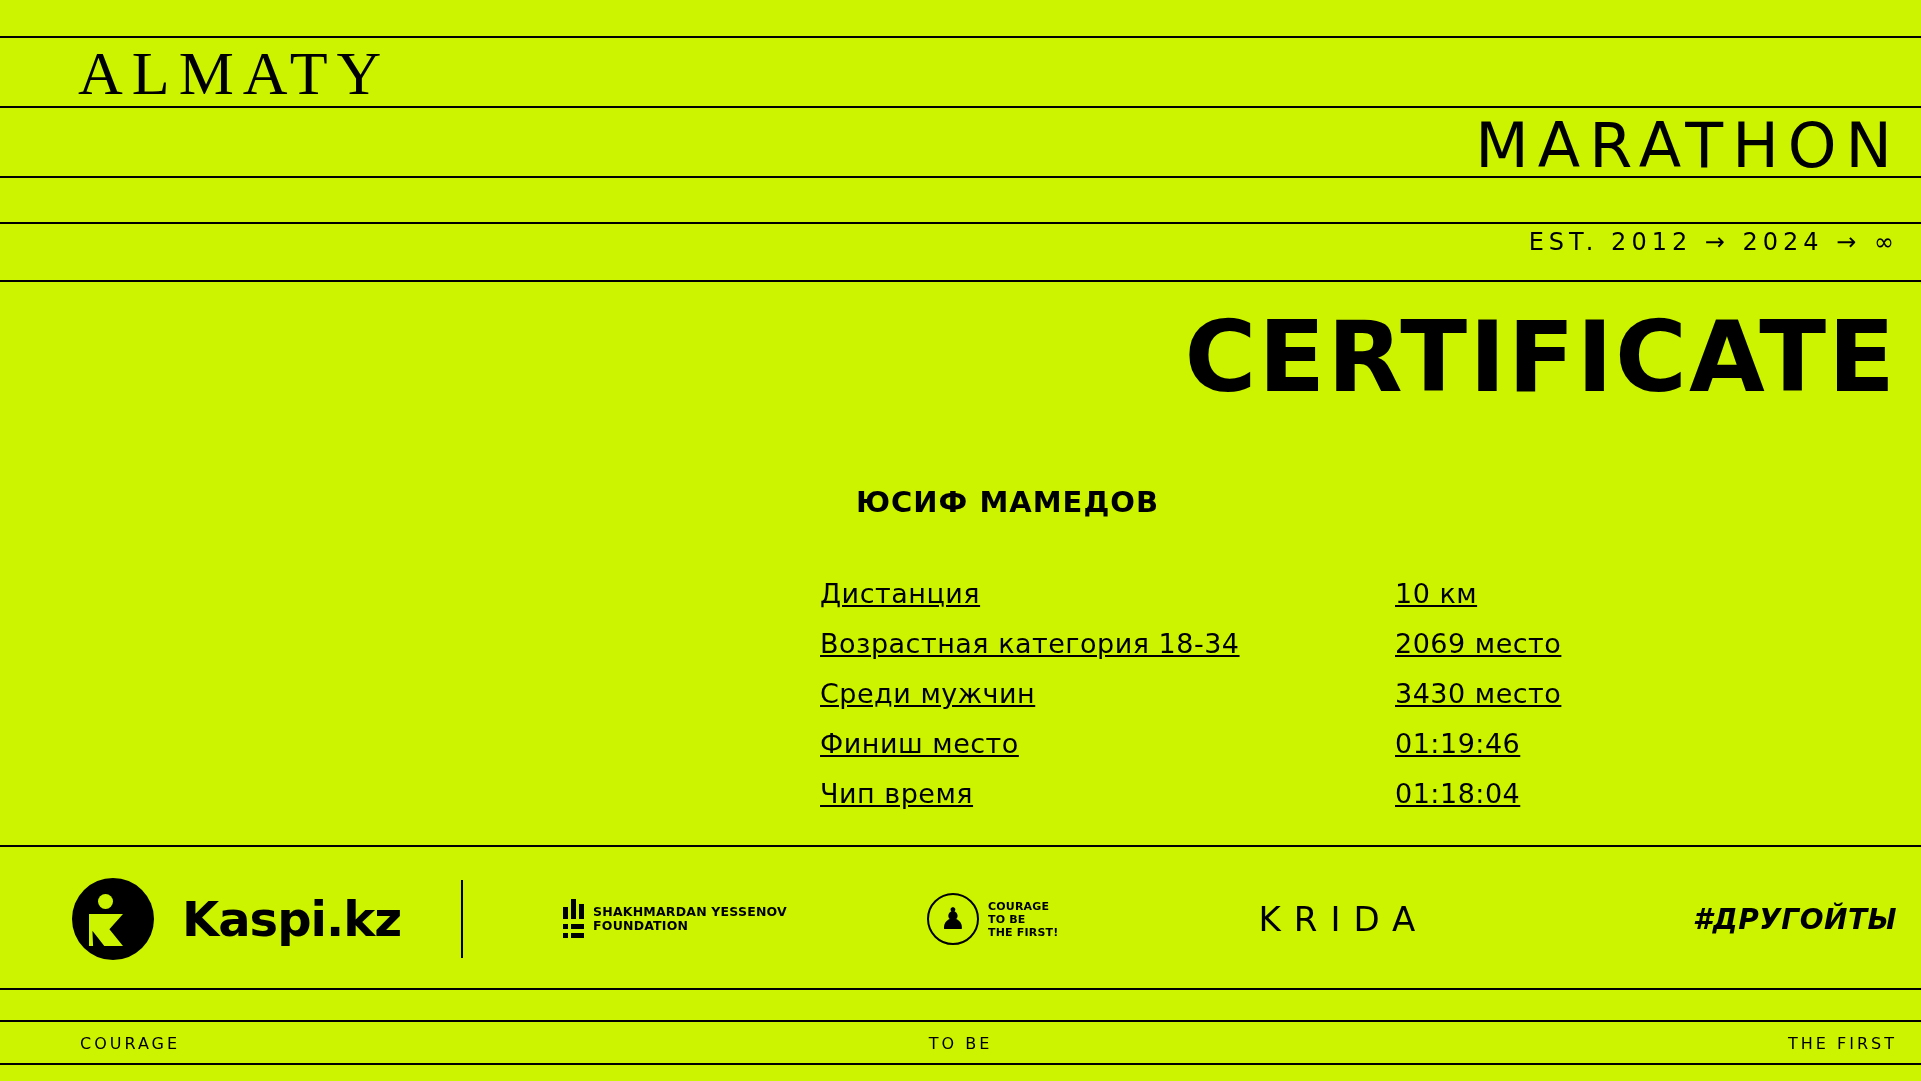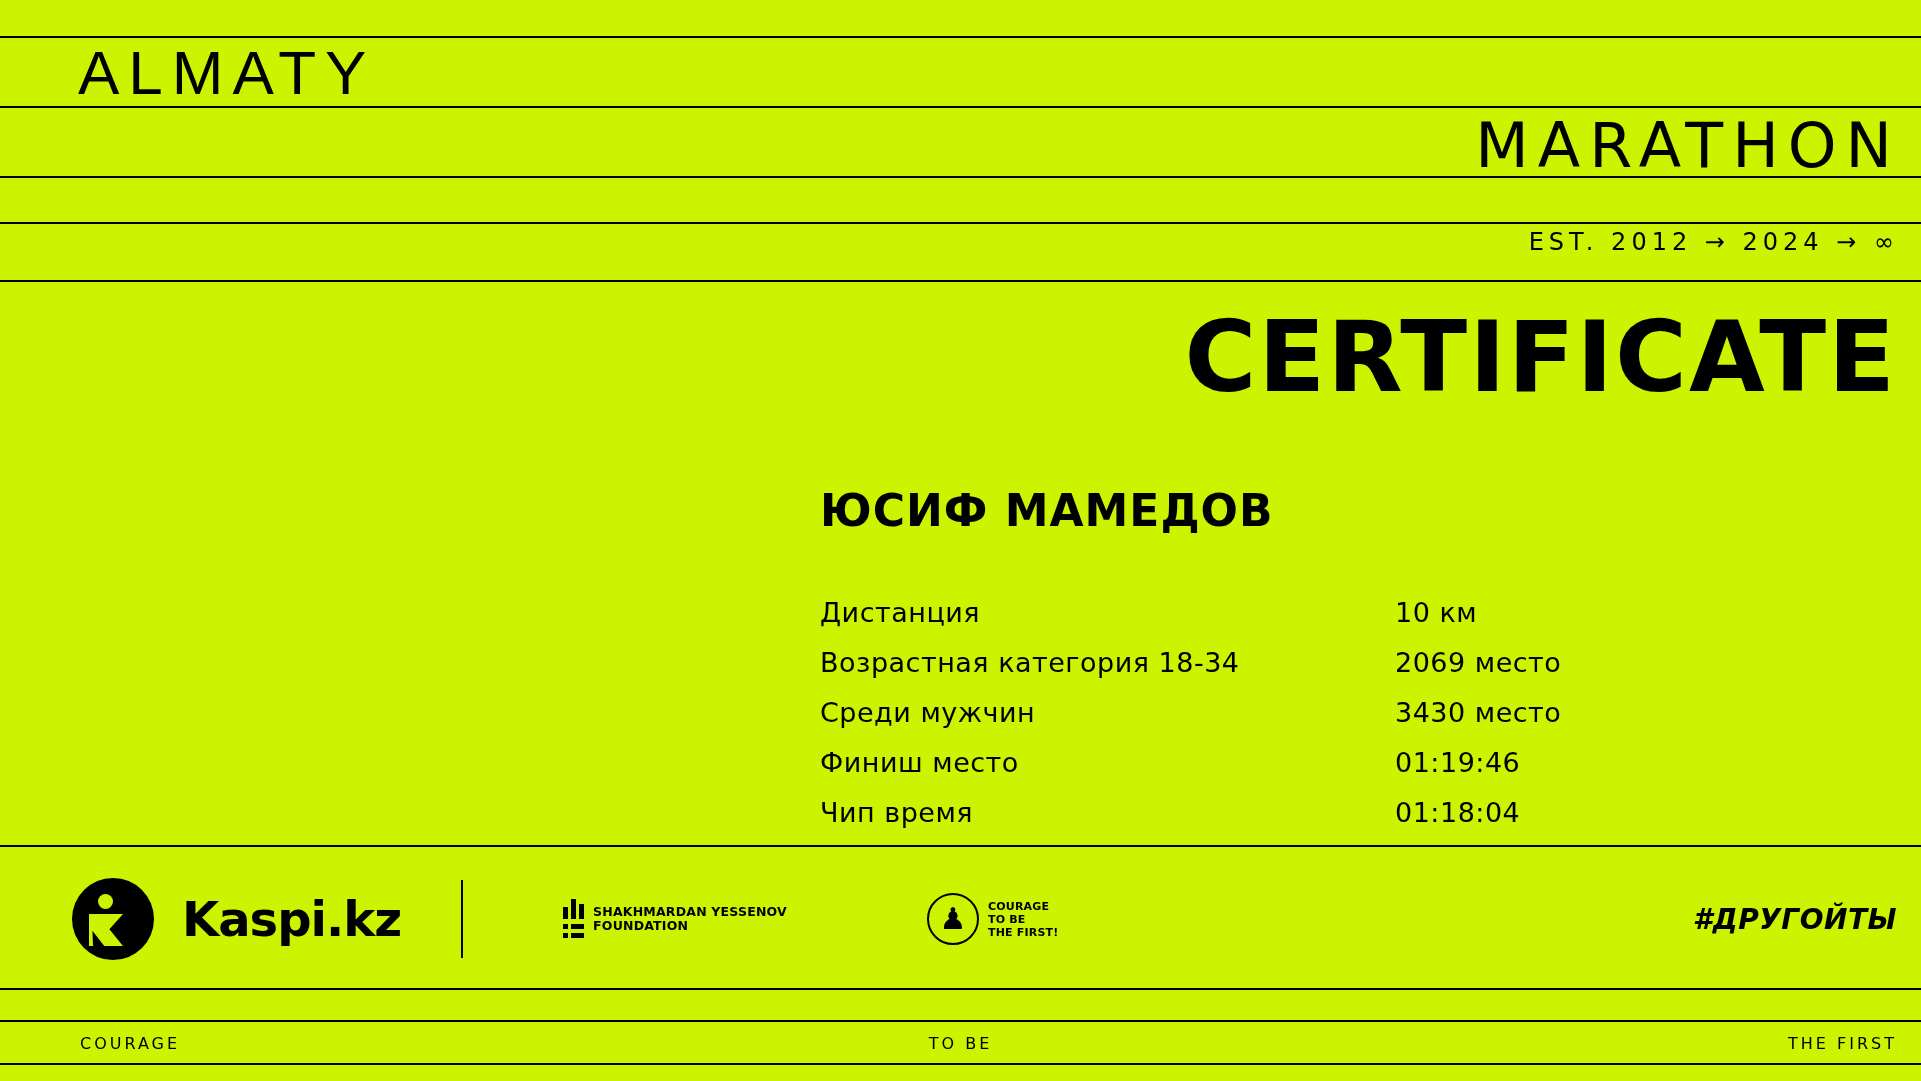--- a/index.html
+++ b/index.html
@@ -28,21 +28,21 @@
 
   
   .hdr-almaty {
     position: absolute;
     left: 78px;
     top: 42px;
     font-size: 62px;
     font-weight: 400;
     letter-spacing: 9px;
     line-height: 62px;
-    font-family: Liberation Sans, sans-serif;
+    font-family: Liberation Serif, serif;
     white-space: nowrap;
   }
   .hdr-marathon {
     position: absolute;
     right: 20px;
     top: 115px;
     font-size: 62px;
     font-weight: 400;
     letter-spacing: 9px;
     line-height: 62px;
@@ -70,43 +70,44 @@
     line-height: 98px;
     letter-spacing: 2px;
     font-weight: 700;
     font-family: "DejaVu Sans", sans-serif;
     white-space: nowrap;
   }
 
   
   .athlete {
     position: absolute;
-    left: 820px;
+    left: 856px;
     top: 485px;
-    font-size: 44px;
+    font-size: 29px;
     font-weight: bold;
     letter-spacing: 1px;
     font-family: "DejaVu Sans", sans-serif;
     white-space: nowrap;
   }
 
   
   .results {
     position: absolute;
     left: 820px;
     top: 578px;
     width: 800px;
   }
   .res-row {
     display: flex;
     height: 50px;
-    align-items: flex-end;
+    align-items: flex-start;
     font-size: 27px;
     letter-spacing: 0.5px;
     font-family: "DejaVu Sans", sans-serif;
+    text-decoration: underline;
   }
   .res-label { width: 575px; white-space: nowrap; }
   .res-value { white-space: nowrap; }
 
   
   .sponsors {
     position: absolute;
     left: 0;
     top: 850px;
     width: 1921px;
@@ -281,20 +282,21 @@
       <div class="cour-circle">
           <span>♟</span>
         </div>
       <div class="cour-text">
         <div>COURAGE</div>
         <div>TO BE</div>
         <div>THE FIRST!</div>
       </div>
     </div>
 
+    <div class="sp sp-krida">KRIDA</div>
 
     <div class="sp sp-drugoity">#ДРУГОЙТЫ</div>
   </div>
 
   <div class="footer">
     <div class="foot-txt foot-left">COURAGE</div>
     <div class="foot-txt foot-mid">TO BE</div>
     <div class="foot-txt foot-right">THE FIRST</div>
   </div>
 

